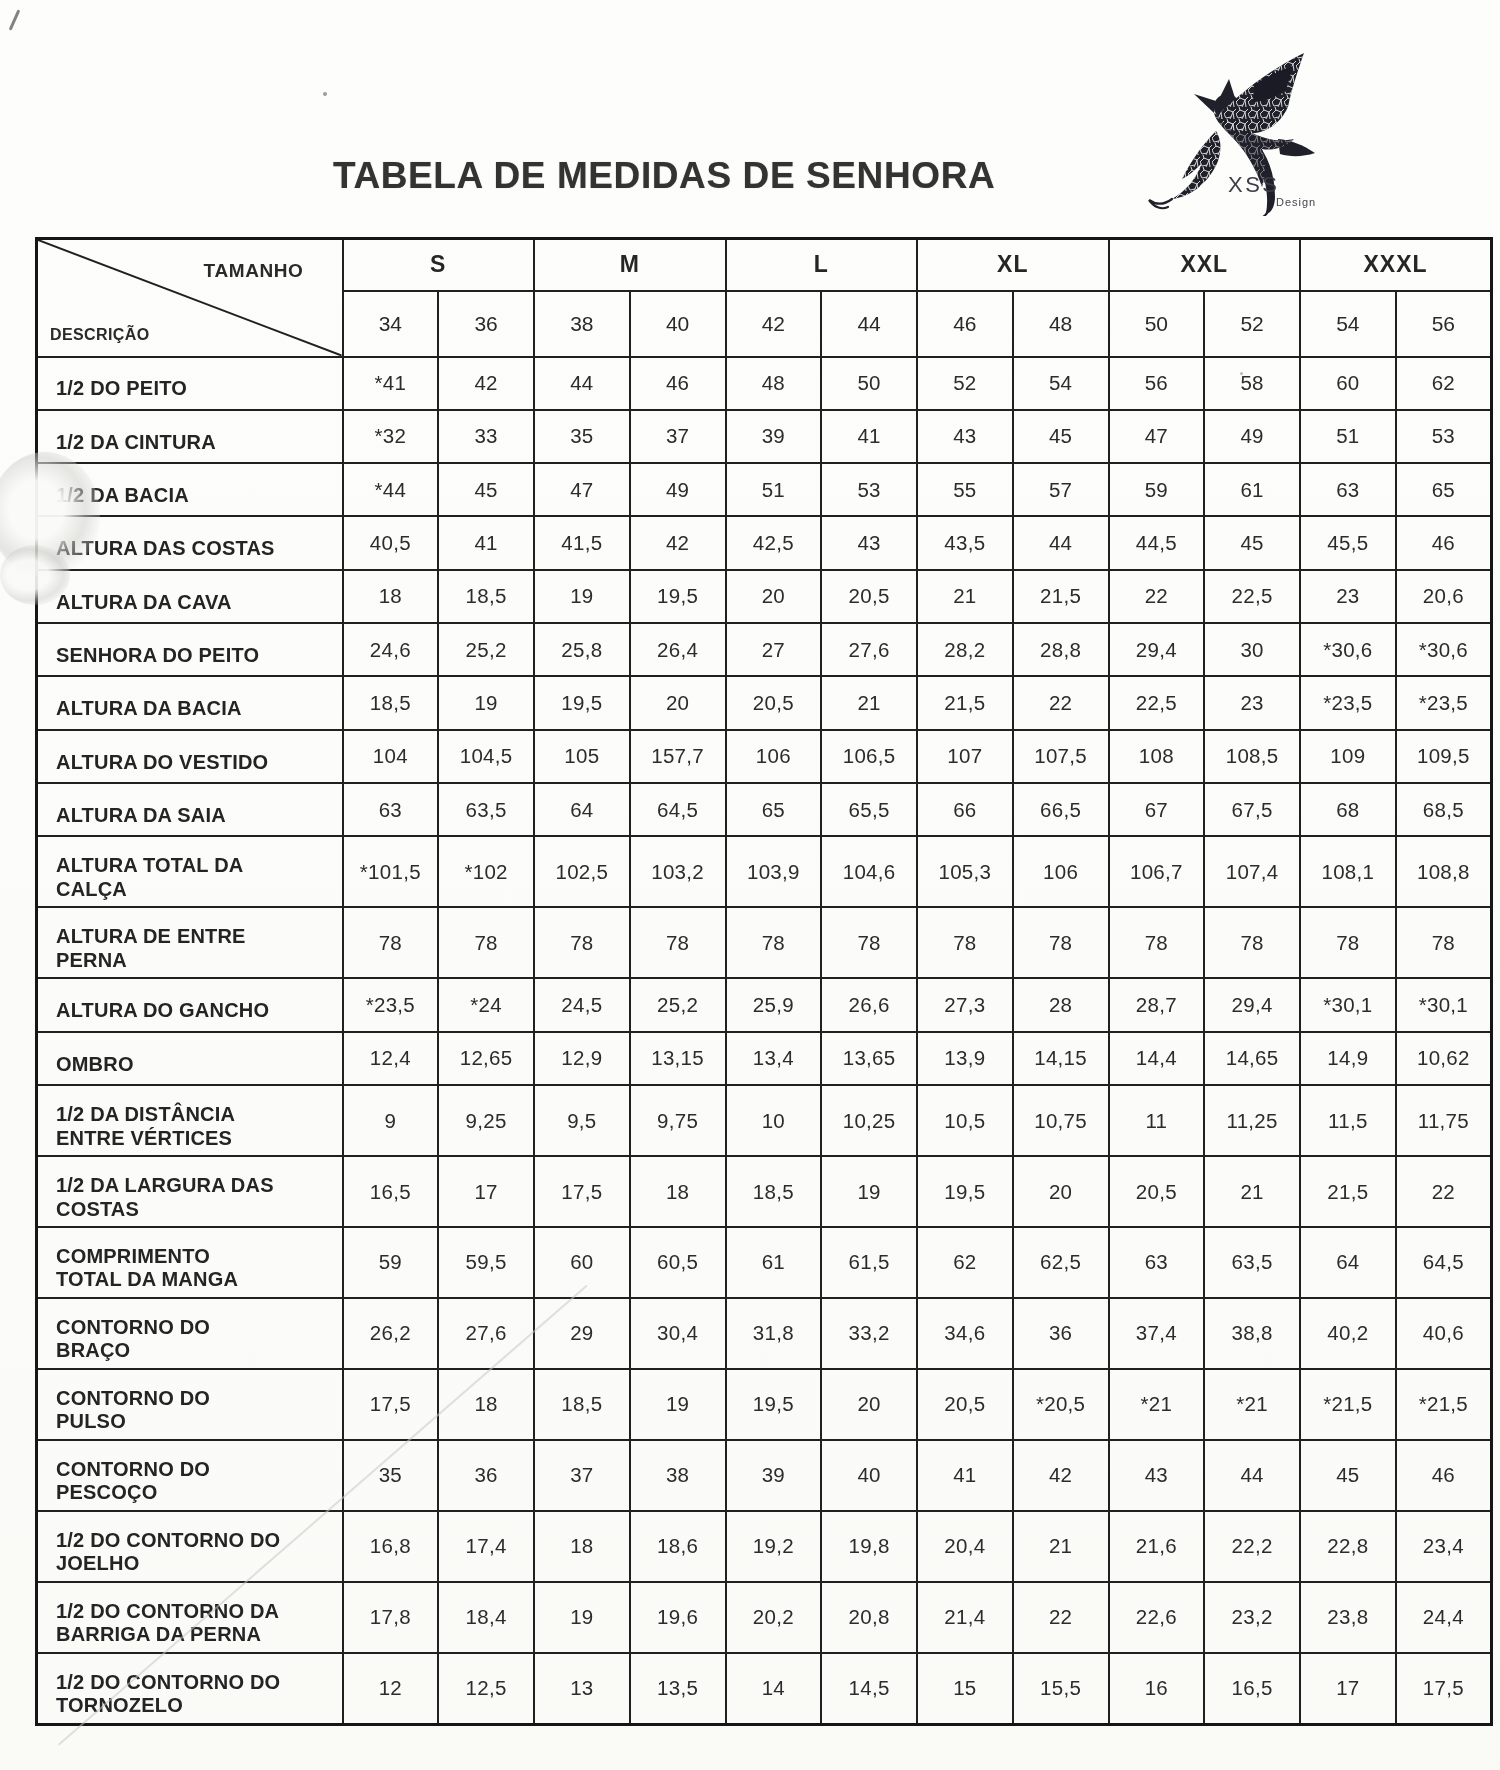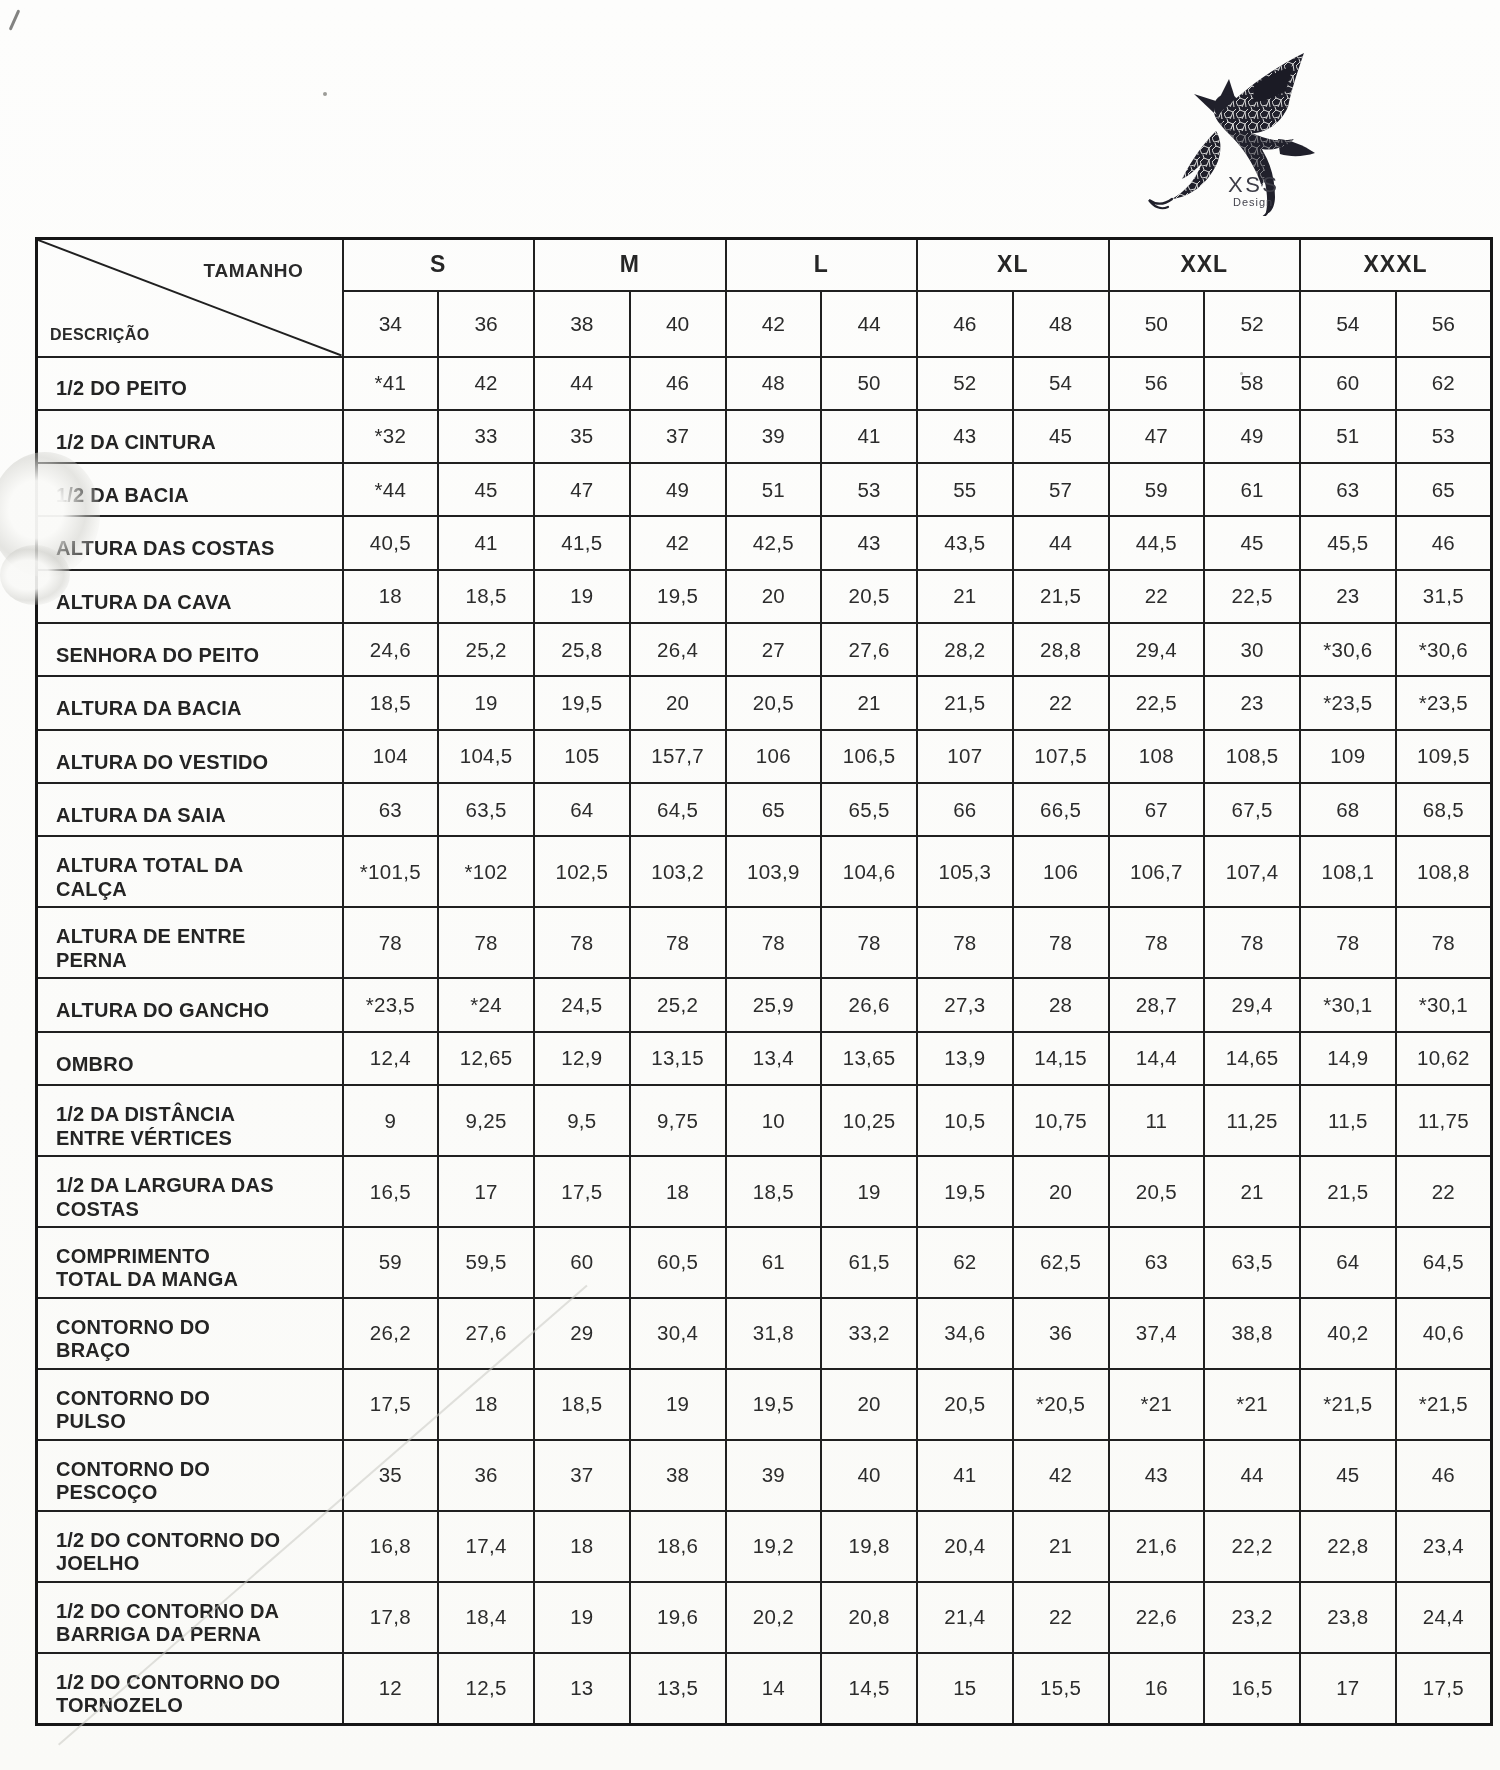--- a/index.html
+++ b/index.html
@@ -13,21 +13,21 @@
     font-size:37px; font-weight:700; letter-spacing:0.6px; color:#333;
     text-shadow:0 0 1px rgba(60,60,60,.4);
   }
   
   .logo-svg { position:absolute; left:1128px; top:34px; }
   .logo-xss {
     position:absolute; left:1228px; top:172px; font-size:22px; font-weight:400;
     color:#3d3d47; letter-spacing:2.5px;
   }
   .logo-design {
-    position:absolute; left:1233px; top:196px; font-size:11px; font-weight:400;
+    position:absolute; left:1276px; top:196px; font-size:11px; font-weight:400;
     color:#44444e; letter-spacing:1px;
   }
   
   table.meas {
     position:absolute; left:35px; top:237px; width:1458px; height:1489px;
     border-collapse:collapse; table-layout:fixed;
     border:3px solid #161616;
   }
   .meas th, .meas td { border:2px solid #202020; padding:0; }
   col.c-label { width:306px; }
@@ -83,20 +83,21 @@
 </style>
 </head>
 <body>
 
 <div class="page">
 
   <div class="tick"></div>
   <div class="speck a"></div>
   <div class="speck b"></div>
 
+  <div class="title">TABELA DE MEDIDAS DE SENHORA</div>
 
   <svg class="logo-svg" width="190" height="182" viewBox="0 0 190 180">
     <defs>
       <pattern id="crk" width="12" height="12" patternUnits="userSpaceOnUse">
         <path d="M0,7 L4,3 L9,5 L12,2 M4,3 L3,0 M9,5 L10,12 M0,7 L2,11 L7,10 L9,5 M7,10 L6,12" stroke="#f4f4f1" stroke-width="1" fill="none" stroke-linecap="round"></path>
       </pattern>
     </defs>
     <g fill="#20202b">
 
       <path d="M90,80 C108,63 132,40 176,18 C168,41 163,57 160,72 C150,94 128,103 108,96 C99,93 93,87 90,80 Z"></path>
@@ -245,21 +246,21 @@
           <td class="val">18,5</td>
           <td class="val">19</td>
           <td class="val">19,5</td>
           <td class="val">20</td>
           <td class="val">20,5</td>
           <td class="val">21</td>
           <td class="val">21,5</td>
           <td class="val">22</td>
           <td class="val">22,5</td>
           <td class="val">23</td>
-          <td class="val">31,5</td>
+          <td class="val">20,6</td>
         </tr>
         <tr class="r-single">
           <th class="rlabel">SENHORA DO PEITO</th>
           <td class="val">24,6</td>
           <td class="val">25,2</td>
           <td class="val">25,8</td>
           <td class="val">26,4</td>
           <td class="val">27</td>
           <td class="val">27,6</td>
           <td class="val">28,2</td>

